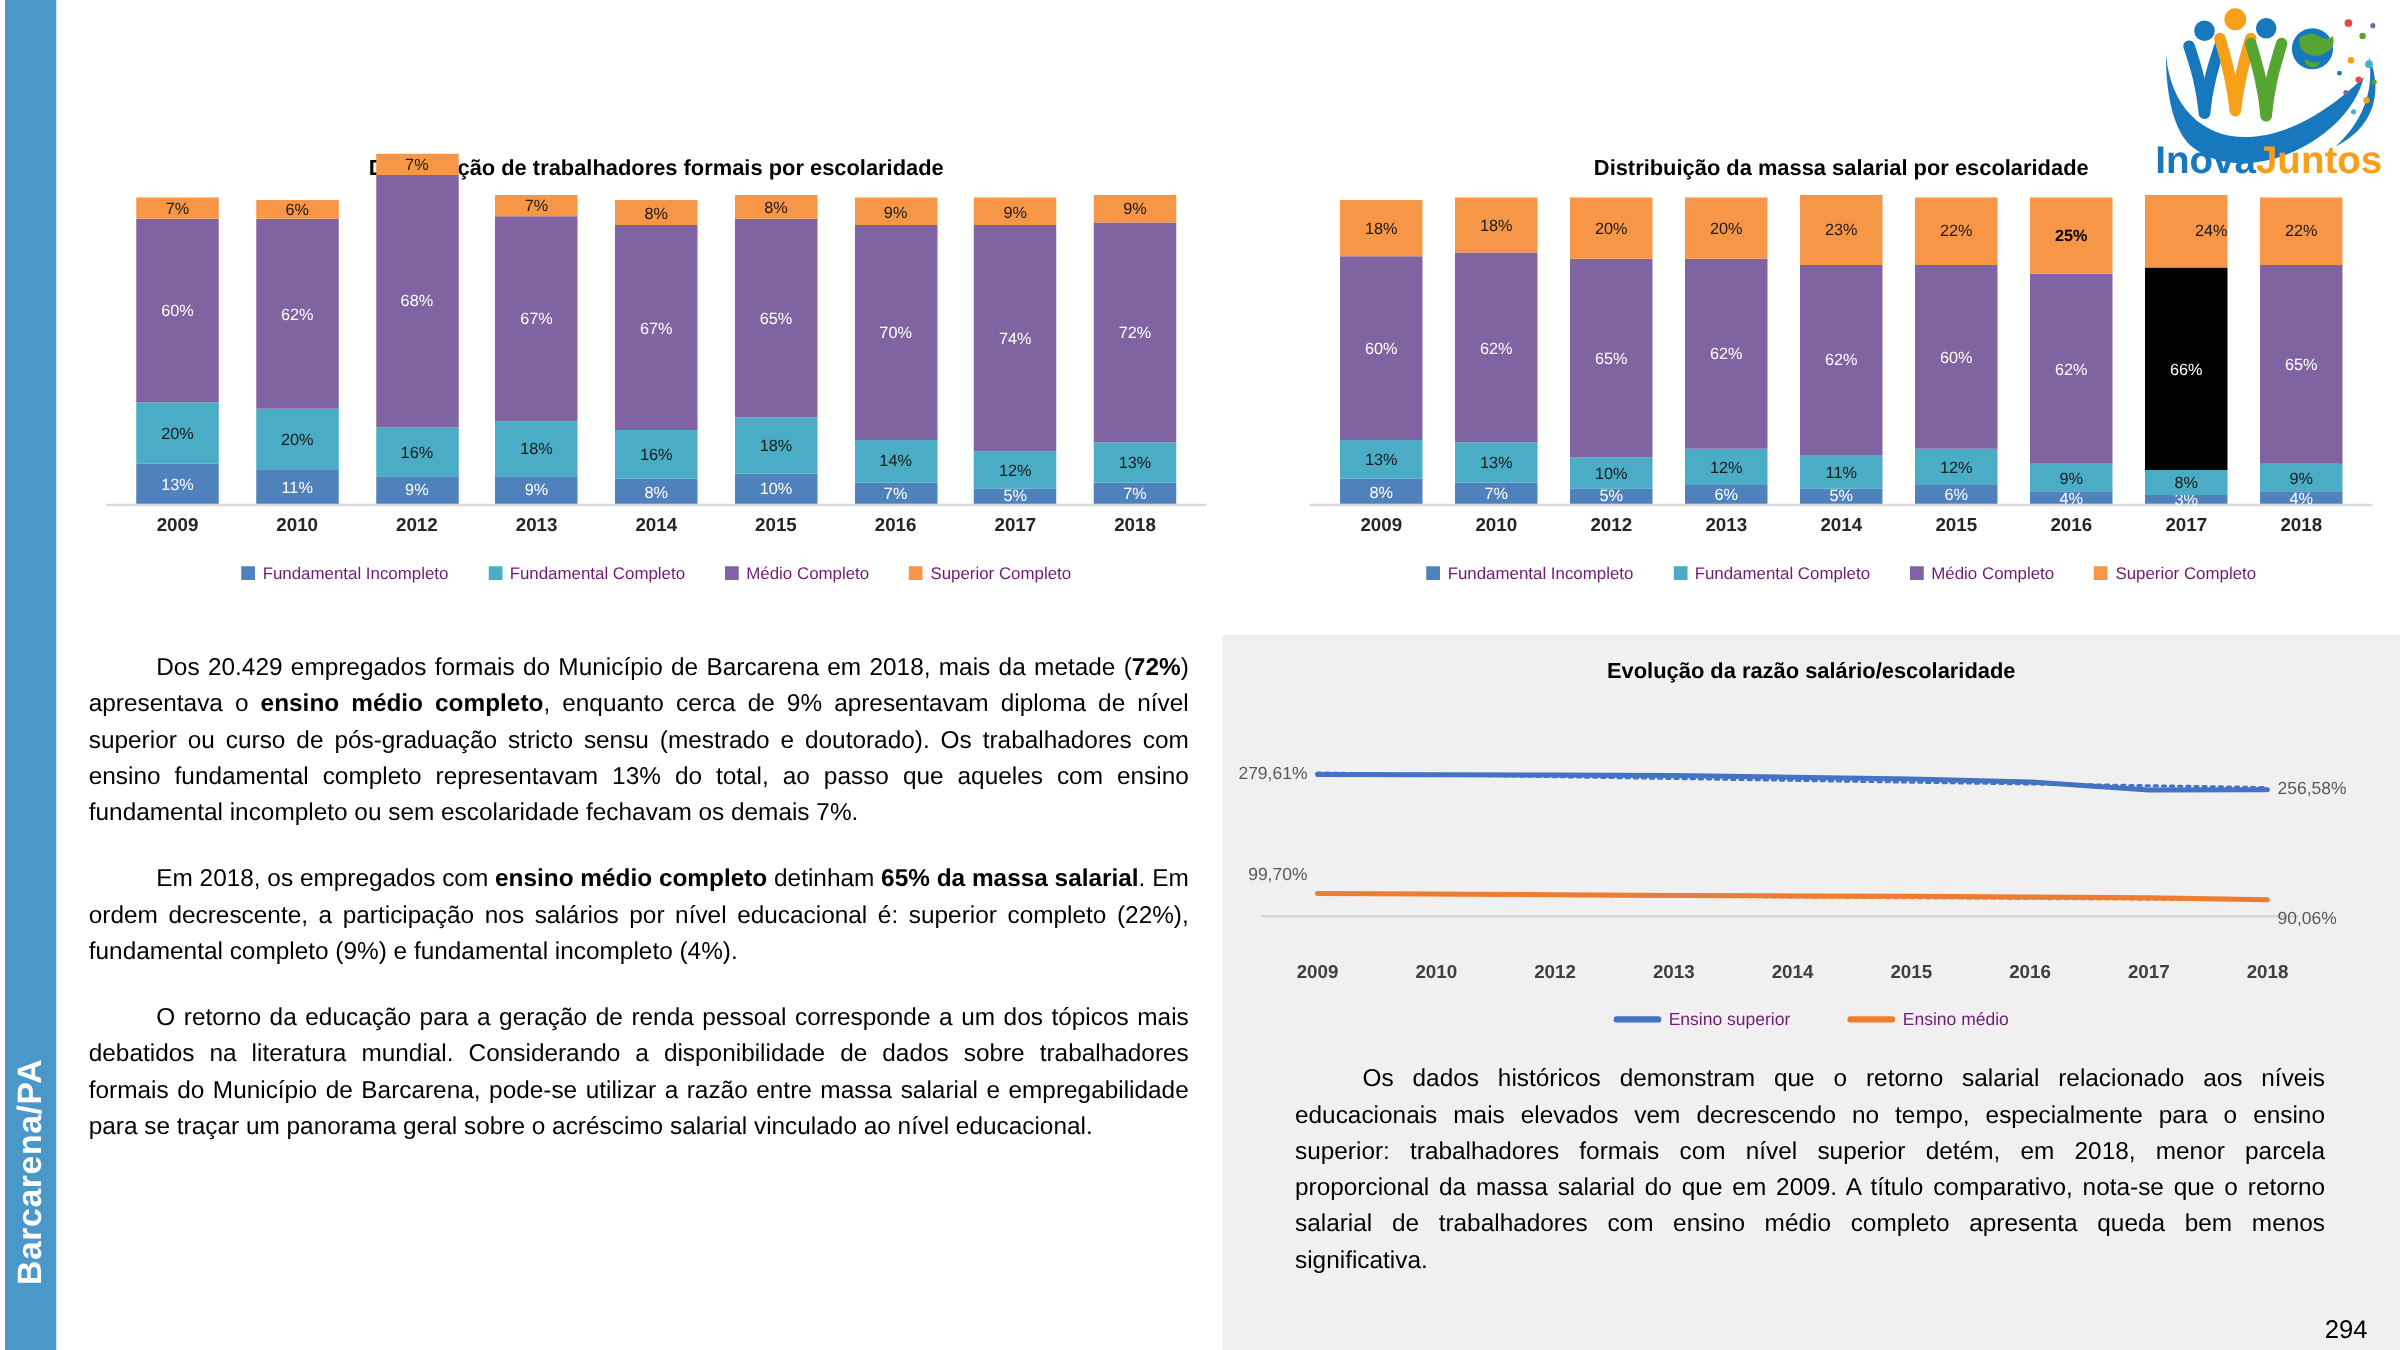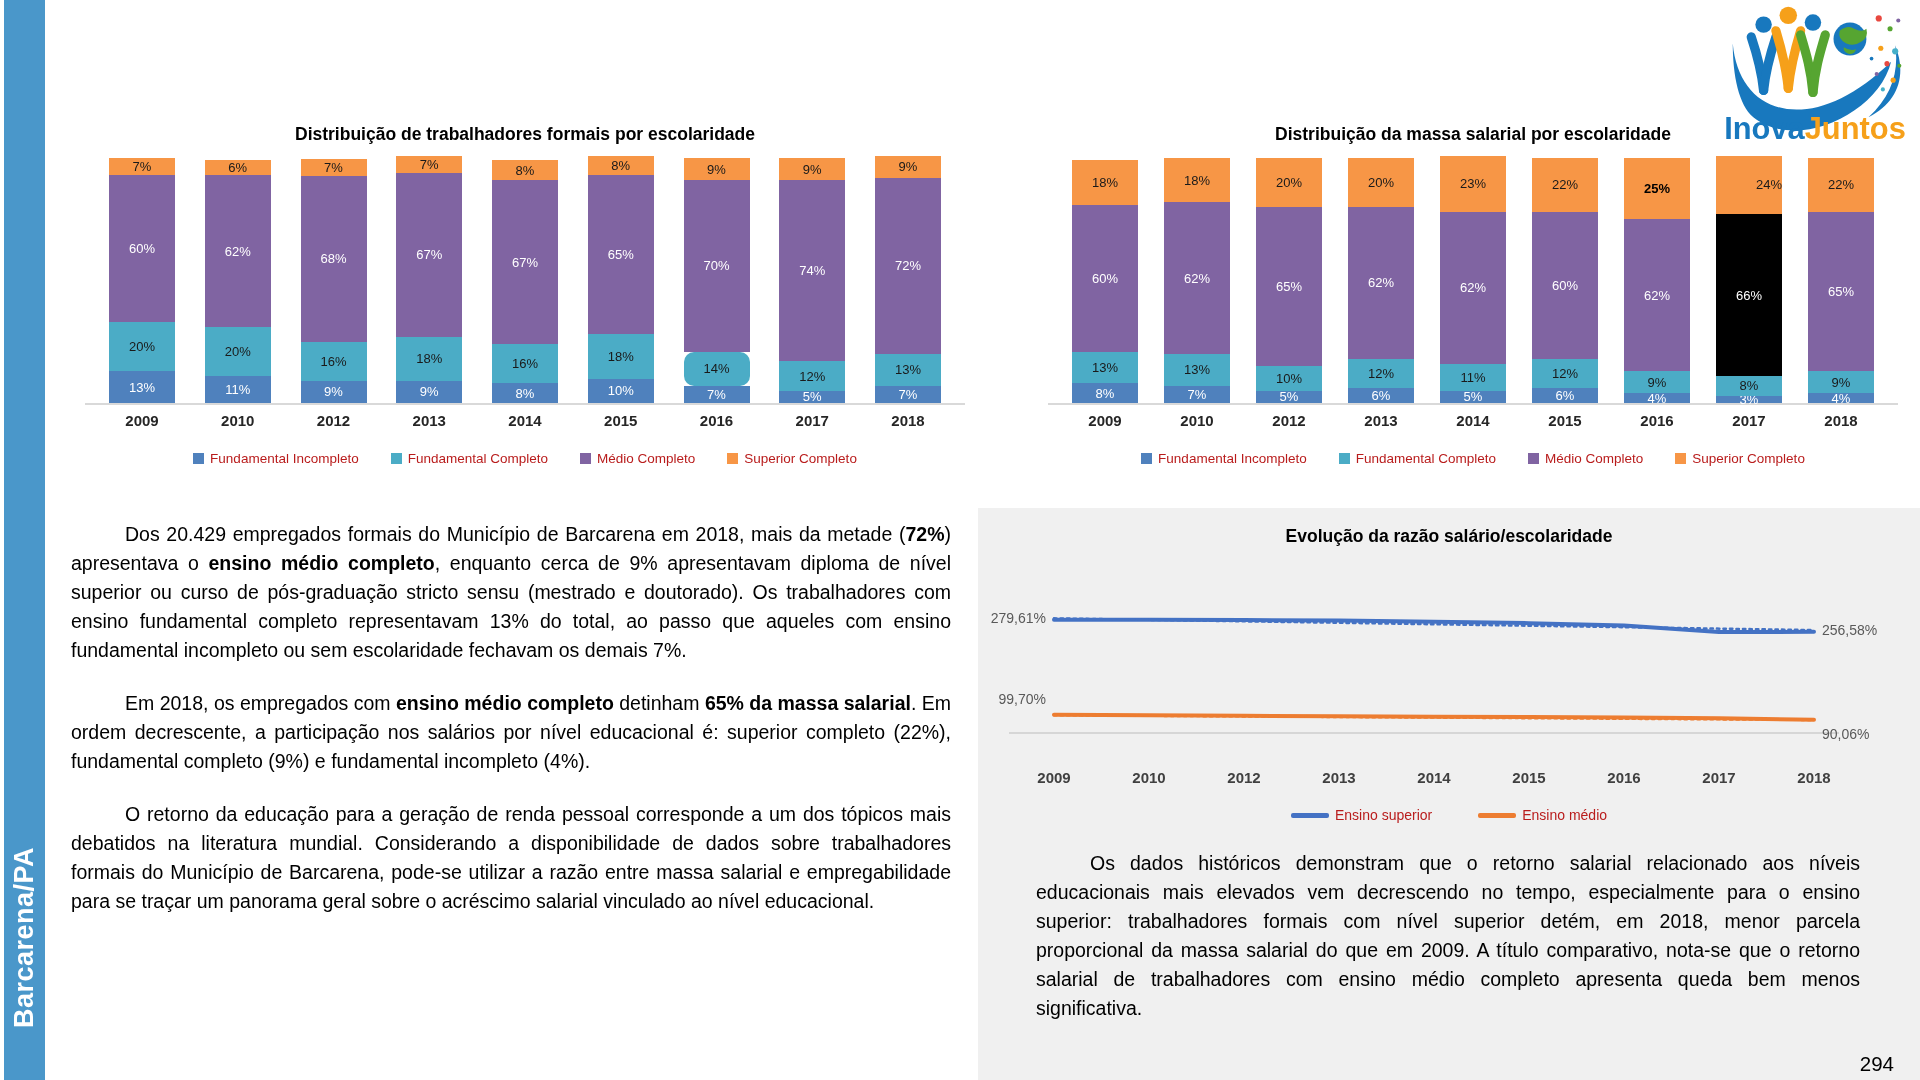--- a/index.html
+++ b/index.html
@@ -17,21 +17,21 @@
   .bars{display:flex;justify-content:space-between;align-items:flex-end;height:246px;
         padding:0 24px;border-bottom:2px solid #d9d9d9;}
   .bar-col{width:66px;display:flex;flex-direction:column-reverse;}
   .seg{position:relative;display:flex;align-items:center;justify-content:center;overflow:visible;}
   .seg-label{font-size:13px;line-height:13px;white-space:nowrap;}
   .years{display:flex;justify-content:space-between;padding:0 24px;margin-top:7px;}
   .year{width:66px;text-align:center;font-weight:700;font-size:15px;color:#262626;}
   .legend{display:flex;justify-content:center;gap:32px;margin-top:22px;}
   .legend-item{display:flex;align-items:center;gap:6px;}
   .swatch{width:11px;height:11px;display:inline-block;}
-  .legend-text{font-size:13.5px;color:#b91c1c;}
+  .legend-text{font-size:13.5px;color:#701a75;}
 
   
   .text-left{position:absolute;left:71px;top:520px;width:880px;}
   .text-left p, .text-right p{font-size:19.5px;line-height:29px;text-align:justify;
         text-indent:54px;margin:0 0 24px 0;}
 
   
   .panel-right{position:absolute;left:978px;top:508px;width:942px;height:572px;background:#f0f0f0;
         box-sizing:border-box;padding-top:18px;}
   .lc-title{text-align:center;font-weight:700;font-size:17.5px;}
@@ -126,21 +126,21 @@
             <span class="seg-label" style="color: rgb(26, 26, 26);">6%</span>
           </div>
         </div>
         <div class="bar-col">
           <div class="seg" style="height: 22.05px; background: rgb(79, 129, 189);">
             <span class="seg-label" style="color: rgb(255, 255, 255);">9%</span>
           </div>
           <div class="seg" style="height: 39.2px; background: rgb(75, 172, 198);">
             <span class="seg-label" style="color: rgb(26, 26, 26);">16%</span>
           </div>
-          <div class="seg" style="height: 166px; background: rgb(128, 100, 162);">
+          <div class="seg" style="height: 202px; background: rgb(128, 100, 162);">
             <span class="seg-label" style="color: rgb(255, 255, 255);">68%</span>
           </div>
           <div class="seg" style="height: 17.15px; background: rgb(247, 150, 70);">
             <span class="seg-label" style="color: rgb(26, 26, 26);">7%</span>
           </div>
         </div>
         <div class="bar-col">
           <div class="seg" style="height: 22.05px; background: rgb(79, 129, 189);">
             <span class="seg-label" style="color: rgb(255, 255, 255);">9%</span>
           </div>
@@ -179,21 +179,21 @@
             <span class="seg-label" style="color: rgb(255, 255, 255);">65%</span>
           </div>
           <div class="seg" style="height: 19.6px; background: rgb(247, 150, 70);">
             <span class="seg-label" style="color: rgb(26, 26, 26);">8%</span>
           </div>
         </div>
         <div class="bar-col">
           <div class="seg" style="height: 17.15px; background: rgb(79, 129, 189);">
             <span class="seg-label" style="color: rgb(255, 255, 255);">7%</span>
           </div>
-          <div class="seg" style="height: 34.3px; background: rgb(75, 172, 198); border-radius: 10px;">
+          <div class="seg" style="height: 34.3px; background: rgb(75, 172, 198);">
             <span class="seg-label" style="color: rgb(26, 26, 26);">14%</span>
           </div>
           <div class="seg" style="height: 171.5px; background: rgb(128, 100, 162);">
             <span class="seg-label" style="color: rgb(255, 255, 255);">70%</span>
           </div>
           <div class="seg" style="height: 22.05px; background: rgb(247, 150, 70);">
             <span class="seg-label" style="color: rgb(26, 26, 26);">9%</span>
           </div>
         </div>
         <div class="bar-col">

